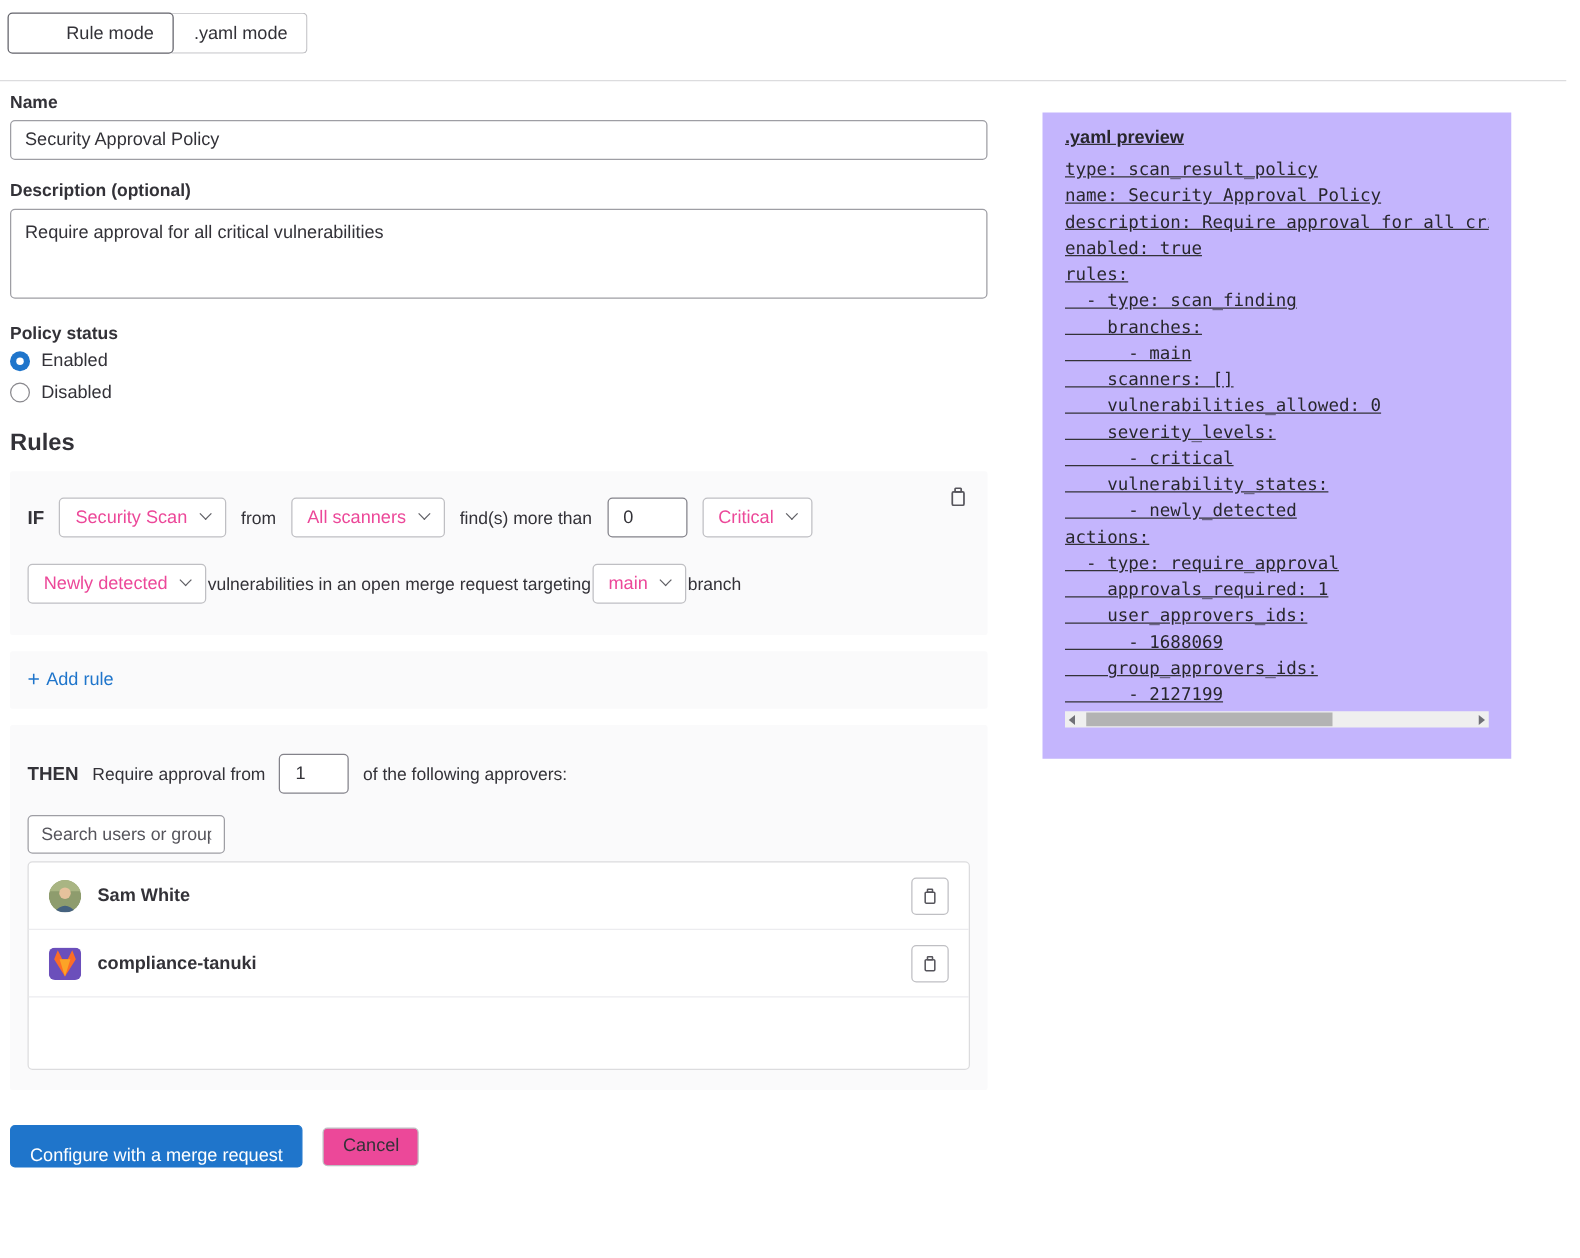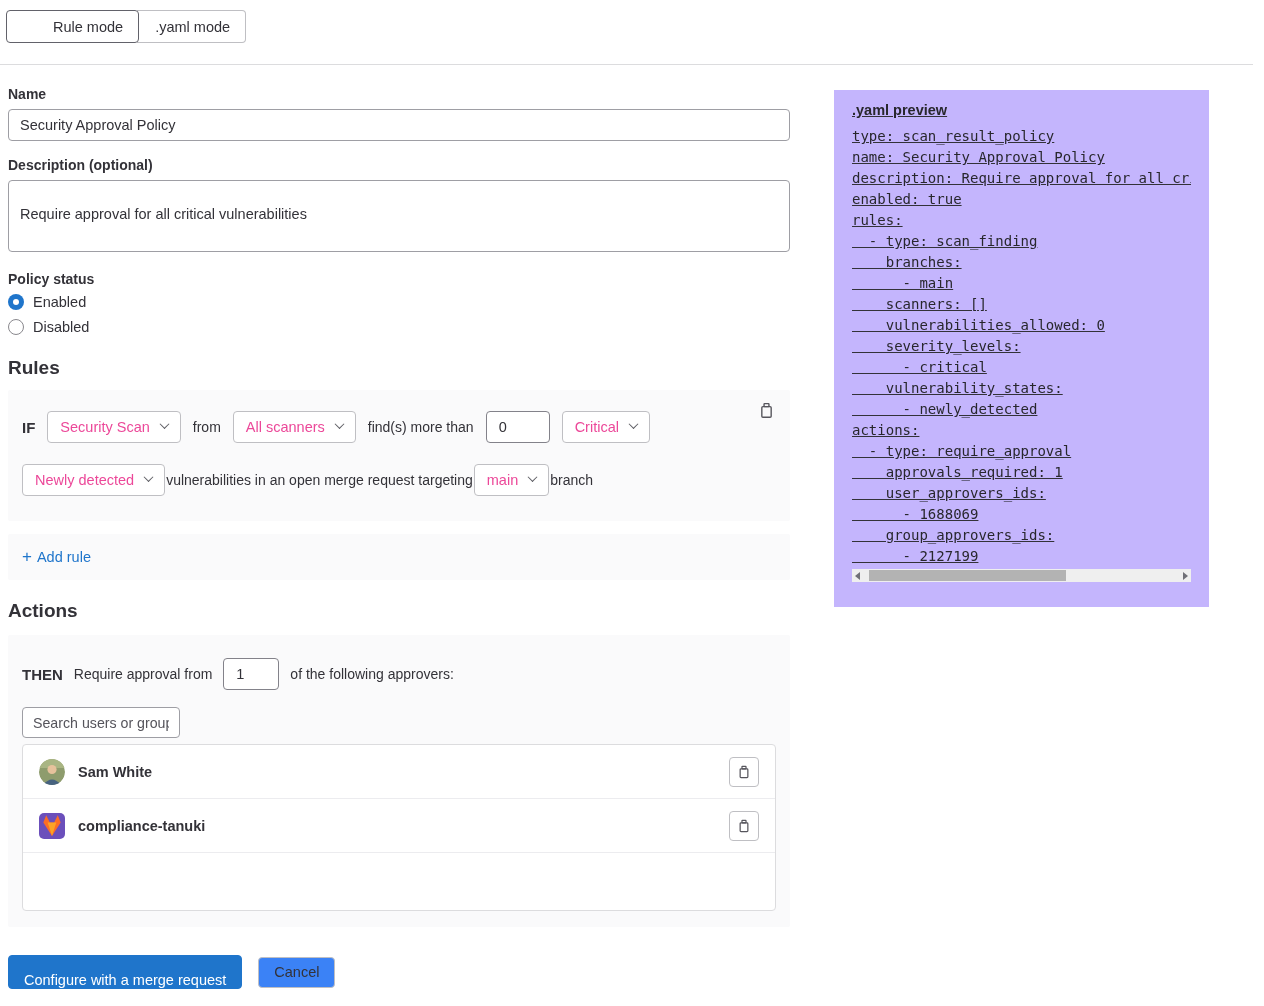--- a/index.html
+++ b/index.html
@@ -12,29 +12,29 @@
   .seg .tab { display:flex; align-items:center; height:33px; padding:0 15px;
               background:#fff; font-size:14.5px; color:#333238; cursor:pointer; }
   .seg .tab.active { border:1.5px solid #62626a; border-radius:4px; position:relative; z-index:2;padding-left:46px; }
   .seg .tab.inactive { border:1px solid #bfbfc3; border-left:none; border-radius:0 4px 4px 0;
                        margin-left:-2px; padding-left:18px; z-index:1; }
 
   .divider { position:absolute; left:0; top:64px; width:1253px; height:0;
              border:none; border-top:1px solid #dcdcde; }
 
   
-  .col-left { position:absolute; left:8px; top:86px; width:782px; }
+  .col-left { position:absolute; left:8px; top:73px; width:782px; }
 
   .fld-label { display:block; font-weight:700; font-size:14px; color:#333238; margin-bottom:7px; }
   .fld-label .muted { font-weight:700; }
 
   .text-input { width:100%; height:32px; border:1px solid #9e9ea4; border-radius:4px;
                 padding:0 11px; font-family:inherit; font-size:14.5px; color:#333238; background:#fff; }
   .textarea { width:100%; height:72px; border:1px solid #9e9ea4; border-radius:4px;
-              padding:24px 11px; font-family:inherit; font-size:14.5px; color:#333238;
+              padding:9px 11px; font-family:inherit; font-size:14.5px; color:#333238;
               resize:none; background:#fff; line-height:19px; }
 
   .mt16 { margin-top:16px; }
 
   
   .radio-row { display:flex; align-items:center; gap:9px; height:22px; margin-top:3px; cursor:pointer; }
   .radio { width:16px; height:16px; border-radius:50%; flex:0 0 16px; }
   .radio.checked { background:#1f75cb; position:relative; }
   .radio.checked::after { content:""; position:absolute; left:5px; top:5px; width:6px; height:6px;
                           border-radius:50%; background:#fff; }
@@ -89,21 +89,21 @@
                    justify-content:center; cursor:pointer; }
 
   .avatar { width:26px; height:26px; flex:0 0 26px; overflow:hidden; }
   .avatar-circle { border-radius:50%; }
   .avatar-square { border-radius:5px; }
 
   
   .footer-btns { margin-top:28px; display:flex; align-items:center; }
   .btn-primary { height:31px; padding:16px 15px; background:#1f75cb; color:#fff; border:1px solid #1f75cb;
                  border-radius:4px; font-family:inherit; font-size:14.5px; cursor:pointer; }
-  .btn-secondary { height:31px; padding:0 15px; margin-left:16px; background:#3b82f6; color:#333238;
+  .btn-secondary { height:31px; padding:0 15px; margin-left:16px; background:#ec4899; color:#333238;
                    border:1px solid #bfbfc3; border-radius:4px; font-family:inherit; font-size:14.5px;
                    cursor:pointer; }
 
   
   .yaml-panel { position:absolute; left:834px; top:90px; width:375px; height:517px;
                 background:#c4b5fd; padding:12px 18px 14px;text-decoration:underline; }
   .yaml-title { font-size:14.5px; font-weight:700; color:#28272d; }
   .yaml-pre { margin-top:8px; font-family:"DejaVu Sans Mono", monospace; font-size:14px;
               line-height:21px; color:#28272d; white-space:pre; overflow:hidden; width:339px;
               height:441px; }
@@ -197,21 +197,20 @@
     </div>
 
     
     <div class="card add-rule-strip">
       <a class="add-rule-link">
         <span class="plus-glyph">+</span>
         <span>Add rule</span>
       </a>
     </div>
 
-    <h2 class="section-h h-actions">Actions</h2>
 
     
     <div class="card actions-card">
       <div class="then-row">
         <span class="bold-kw">THEN</span>
         <span>Require approval from</span>
         <input class="num-input then-input" type="text" value="1" style="">
         <span>of the following approvers:</span>
       </div>
 

